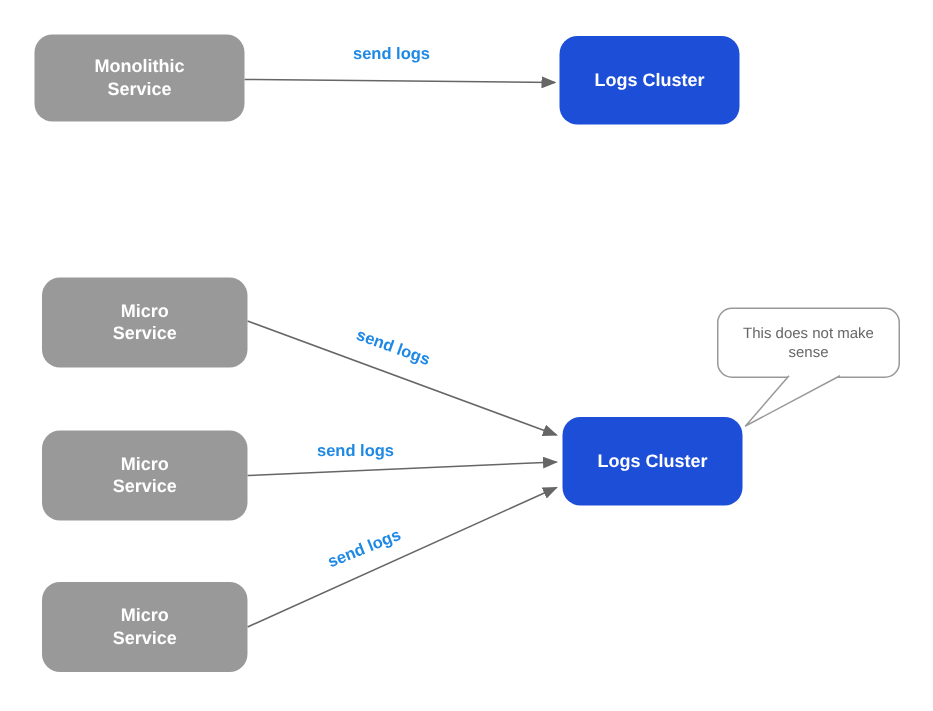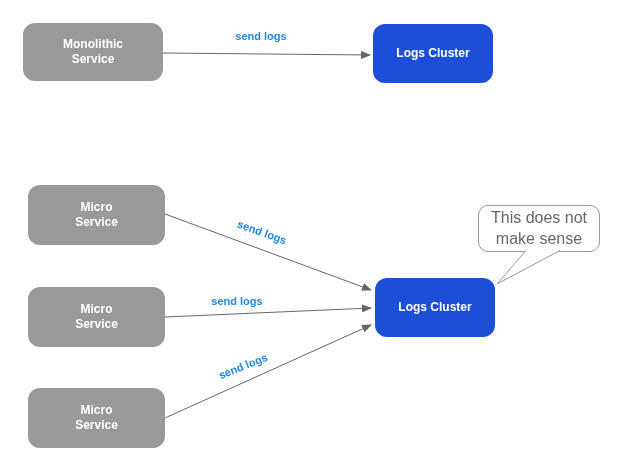--- a/index.html
+++ b/index.html
@@ -50,21 +50,21 @@
     z-index: 3;
     left: 478px; top: 205px;
     width: 122px; height: 47px;
     background: #ffffff;
     border: 1px solid #999999;
     border-radius: 10px;
     display: flex;
     align-items: center;
     justify-content: center;
     color: #666666;
-    font-size: 16px;
+    font-size: 10px;
     text-align: center;
     line-height: 1.3;
     box-sizing: border-box;
   }
   .callout-text { display: inline-block; width: 104px; }
 </style>
 </head>
 <body>
 
 <div class="canvas">

